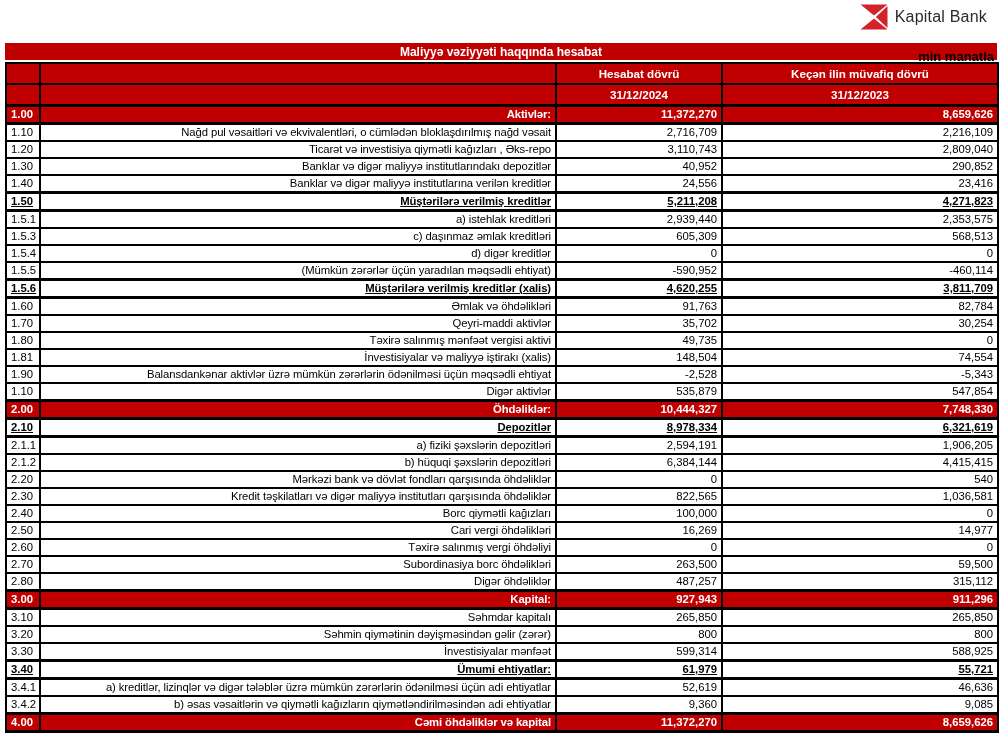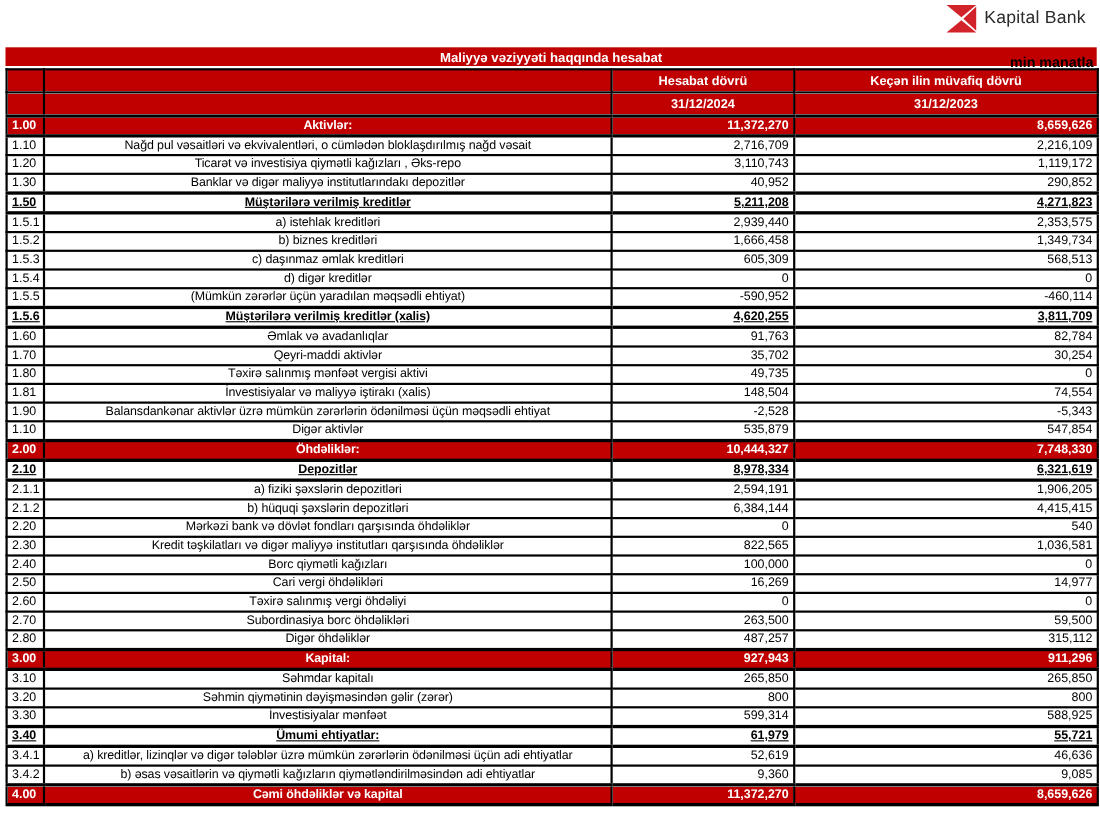--- a/index.html
+++ b/index.html
@@ -43,21 +43,21 @@
   table.fin th, table.fin td {
     border:2px solid #000;
     padding:0 4px; height:15px; line-height:15px;
     overflow:hidden; white-space:nowrap;
   }
   table.fin thead th {
     background:var(--accent-red,#C00000); color:#fff;
     font-weight:bold; font-size:11.6px; text-align:center; height:19px; line-height:19px;
   }
   td.code  { padding:0 1px;margin-top:27px; }
-  td.label { text-align:center; letter-spacing:-0.1px; }
+  td.label { text-align:right; letter-spacing:-0.1px; }
   td.num   { text-align:right; }
 
   tr.subtotal td { font-weight:bold; border-top-width:3px; border-bottom-width:3px;text-decoration:underline; }
   tr.section td {
     background:var(--accent-red,#C00000); color:#fff; font-weight:bold;
     border-top-width:3px; border-bottom-width:3px;
   }
 </style>
 </head>
 <body>
@@ -110,47 +110,47 @@
         <tr class="normal">
           <td class="code">1.10</td>
           <td class="label">Nağd pul vəsaitləri və  ekvivalentləri, o cümlədən bloklaşdırılmış nağd vəsait</td>
           <td class="num">2,716,709</td>
           <td class="num">2,216,109</td>
         </tr>
         <tr class="normal">
           <td class="code">1.20</td>
           <td class="label">Ticarət və investisiya qiymətli kağızları , Əks-repo</td>
           <td class="num">3,110,743</td>
-          <td class="num">1,119,172</td>
+          <td class="num">2,809,040</td>
         </tr>
         <tr class="normal">
           <td class="code">1.30</td>
           <td class="label">Banklar və digər maliyyə institutlarındakı depozitlər</td>
           <td class="num">40,952</td>
           <td class="num">290,852</td>
+        </tr>
+        <tr class="normal">
+          <td class="code">1.40</td>
+          <td class="label">Banklar və digər maliyyə institutlarına verilən kreditlər</td>
+          <td class="num">24,556</td>
+          <td class="num">23,416</td>
         </tr>
         <tr class="subtotal">
           <td class="code">1.50</td>
           <td class="label">Müştərilərə verilmiş kreditlər</td>
           <td class="num">5,211,208</td>
           <td class="num">4,271,823</td>
         </tr>
         <tr class="normal">
           <td class="code">1.5.1</td>
           <td class="label">a) istehlak kreditləri</td>
           <td class="num">2,939,440</td>
           <td class="num">2,353,575</td>
         </tr>
         <tr class="normal">
-          <td class="code">1.5.2</td>
-          <td class="label">b) biznes kreditləri</td>
-          <td class="num">1,666,458</td>
-          <td class="num">1,349,734</td>
-        </tr>
-        <tr class="normal">
           <td class="code">1.5.3</td>
           <td class="label">c) daşınmaz əmlak kreditləri</td>
           <td class="num">605,309</td>
           <td class="num">568,513</td>
         </tr>
         <tr class="normal">
           <td class="code">1.5.4</td>
           <td class="label">d) digər kreditlər</td>
           <td class="num">0</td>
           <td class="num">0</td>
@@ -162,21 +162,21 @@
           <td class="num">-460,114</td>
         </tr>
         <tr class="subtotal">
           <td class="code">1.5.6</td>
           <td class="label">Müştərilərə verilmiş kreditlər (xalis)</td>
           <td class="num">4,620,255</td>
           <td class="num">3,811,709</td>
         </tr>
         <tr class="normal">
           <td class="code">1.60</td>
-          <td class="label">Əmlak və avadanlıqlar</td>
+          <td class="label">Əmlak və öhdəlikləri</td>
           <td class="num">91,763</td>
           <td class="num">82,784</td>
         </tr>
         <tr class="normal">
           <td class="code">1.70</td>
           <td class="label">Qeyri-maddi aktivlər</td>
           <td class="num">35,702</td>
           <td class="num">30,254</td>
         </tr>
         <tr class="normal">

